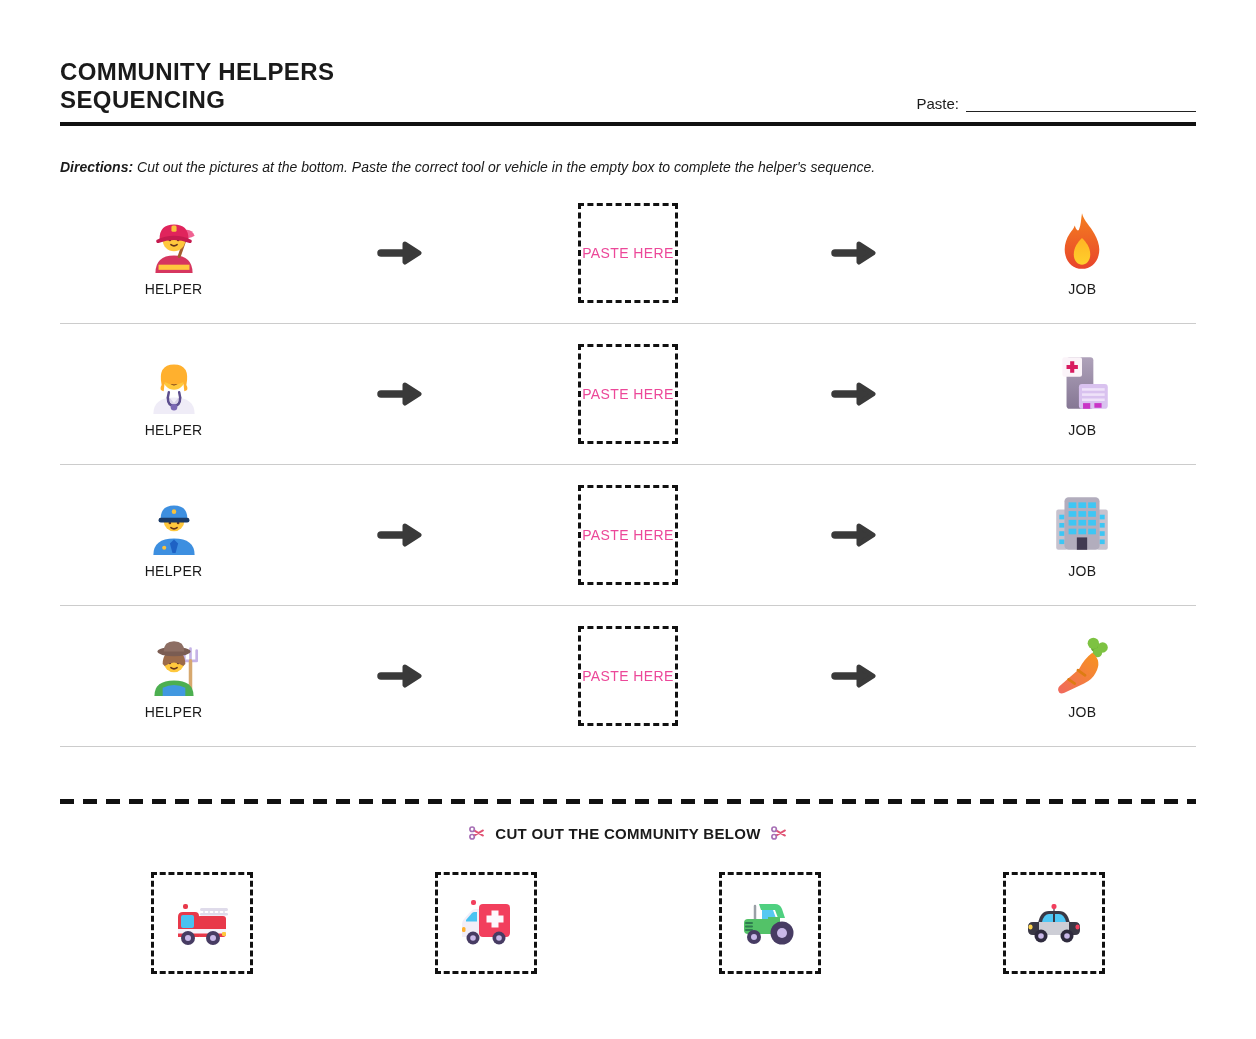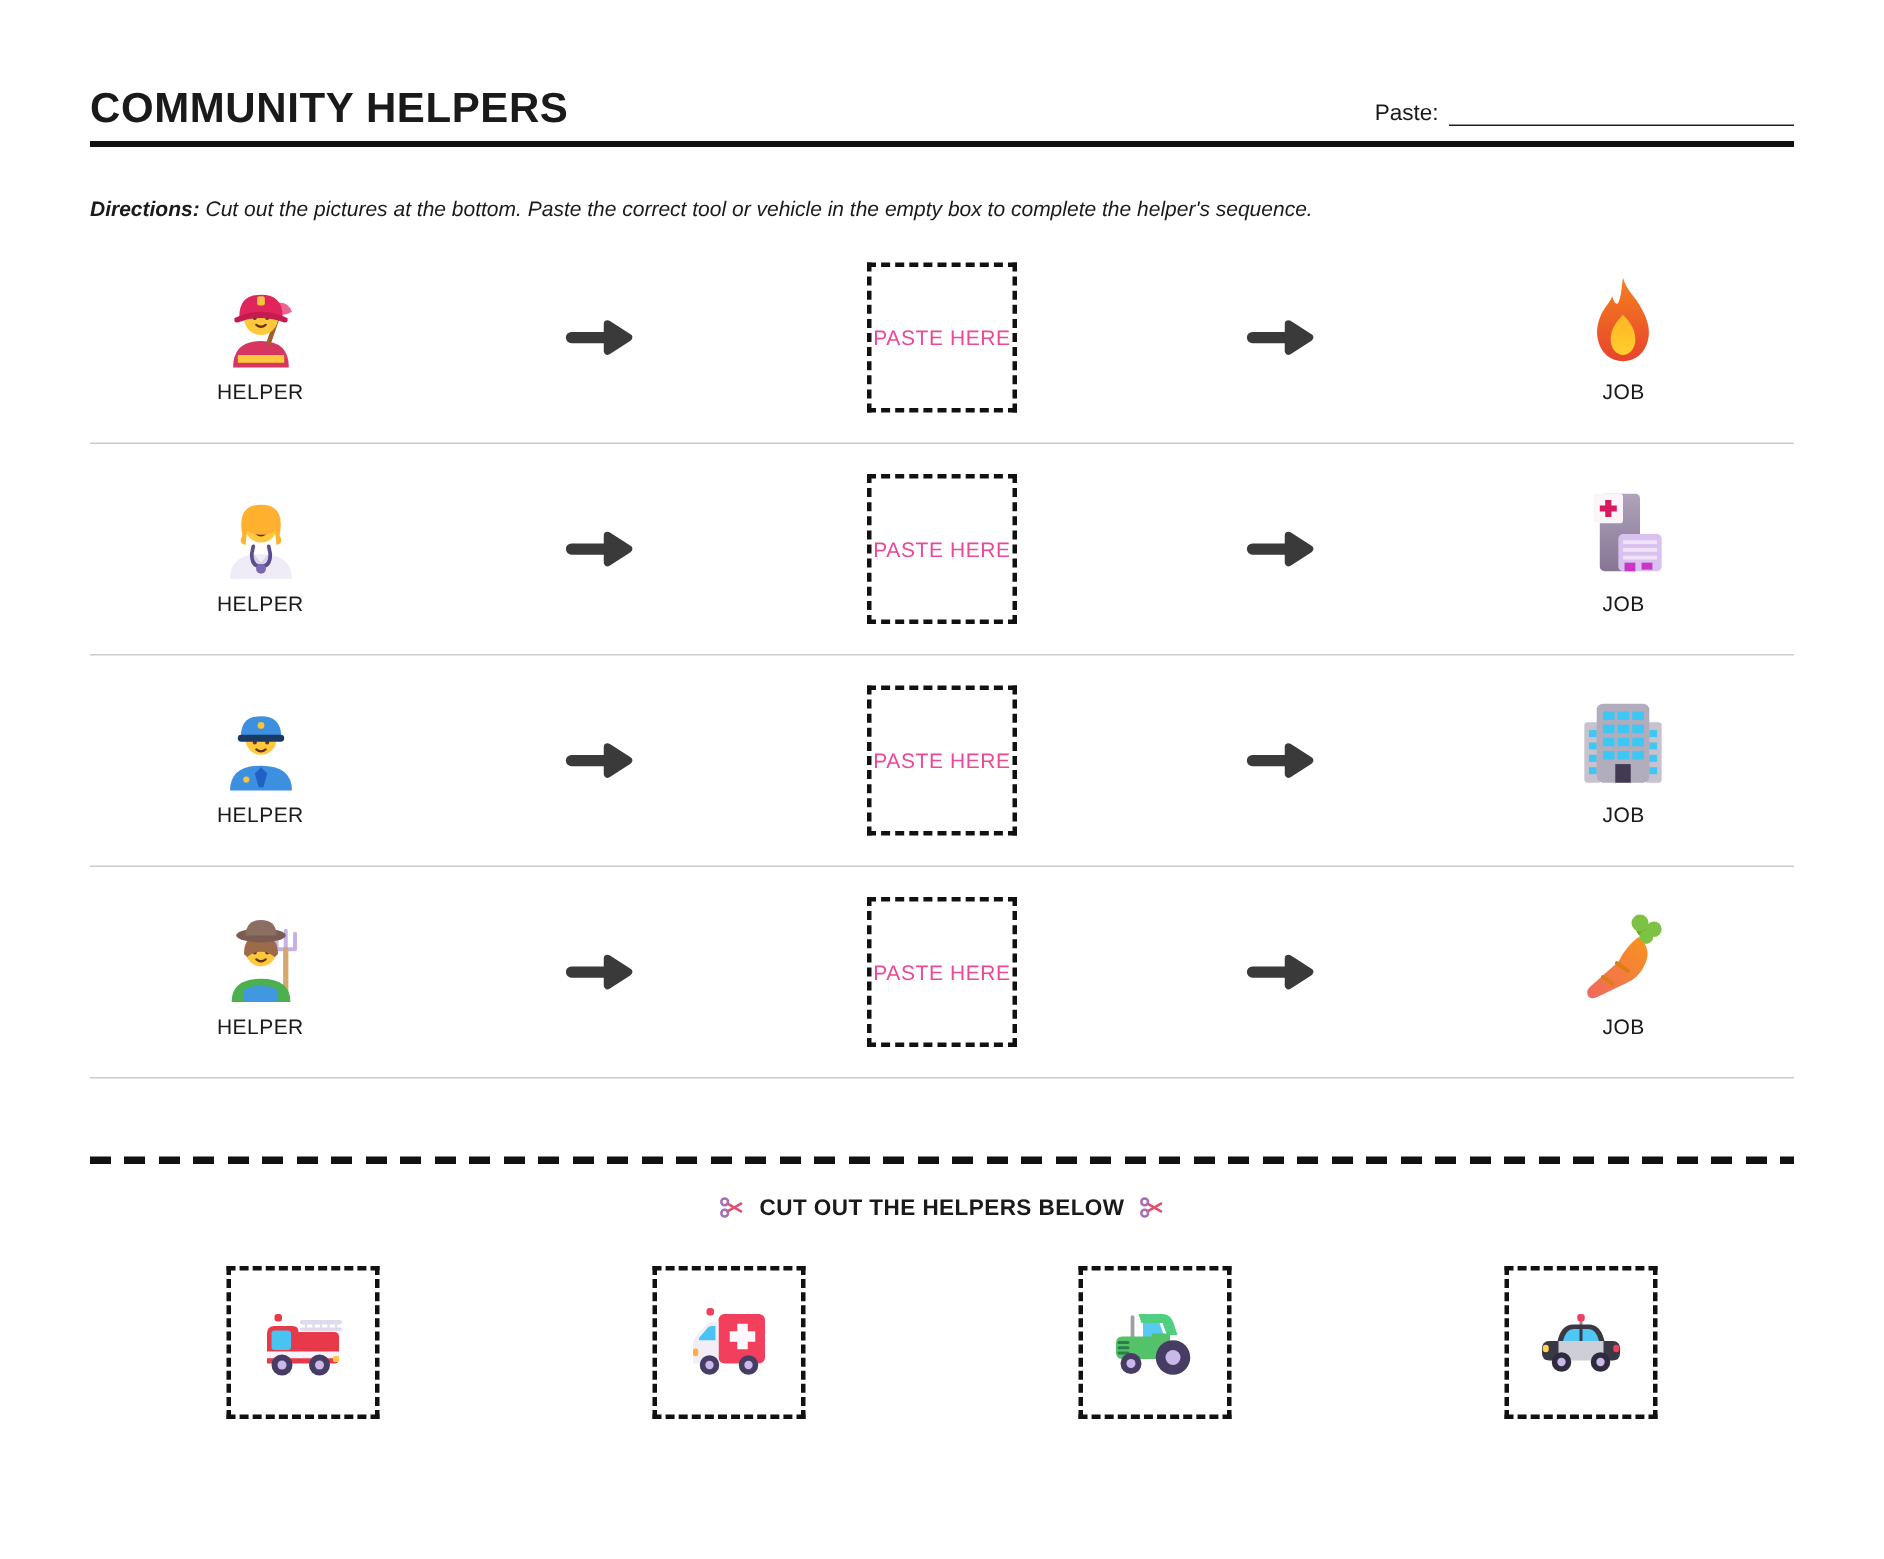--- a/index.html
+++ b/index.html
@@ -5,21 +5,21 @@
   * { margin:0; padding:0; box-sizing:border-box; }
   html,body { background:#fff; }
   .page {
     width:1256px; height:1039px; background:#fff; position:relative;
     font-family:"Liberation Sans", sans-serif; color:#1a1a1a; overflow:hidden;
   }
   .content { margin:0 60px; width:1136px; }
 
   
   .header-top { display:flex; justify-content:space-between; align-items:flex-end; padding-top:58px; }
-  .title { font-size:28px; font-weight:bold; line-height:28px; letter-spacing:0.4px; }
+  .title { font-size:24px; font-weight:bold; line-height:28px; letter-spacing:0.4px; }
   .name-block { font-size:15px; display:flex; align-items:flex-end; padding-bottom:2px; }
   .name-underline { display:inline-block; width:230px; border-bottom:1.5px solid #222; height:18px; margin-left:7px; }
   .header-rule { margin-top:8px; height:4px; background:#111; }
 
   
   .directions { margin-top:32px; font-size:14px; font-style:italic; line-height:19px; }
   .directions b { font-weight:bold; }
 
   
   .rows { margin-top:6px; }
@@ -50,20 +50,21 @@
 </style>
 </head>
 <body>
 
 <div class="page">
   <div class="content">
 
     <div class="header-top">
       <div class="title">
         <div>COMMUNITY HELPERS</div>
+        <div>SEQUENCING</div>
       </div>
       <div class="name-block">
         <span>Paste:</span>
         <span class="name-underline"></span>
       </div>
     </div>
     <div class="header-rule"></div>
 
     <p class="directions"><b>Directions:</b> <span>Cut out the pictures at the bottom. Paste the correct tool or vehicle in the empty box to complete the helper's sequence.</span></p>
 
@@ -273,21 +274,21 @@
     </section>
 
     <div class="cut-line"></div>
 
     <h2 class="cut-heading">
       <svg class="scissors-icon" viewBox="0 0 24 24">
         <path d="M8 8.5L20 15.5M8 15.5L20 8.5" stroke="#E05273" stroke-width="2.4" stroke-linecap="round" fill="none"></path>
         <circle cx="5.5" cy="7" r="3" fill="none" stroke="#A66FB5" stroke-width="2.2"></circle>
         <circle cx="5.5" cy="17" r="3" fill="none" stroke="#A66FB5" stroke-width="2.2"></circle>
       </svg>
-      <span>CUT OUT THE HELPERS BELOW</span>
+      <span>CUT OUT THE COMMUNITY BELOW</span>
       <svg class="scissors-icon" viewBox="0 0 24 24">
         <path d="M8 8.5L20 15.5M8 15.5L20 8.5" stroke="#E05273" stroke-width="2.4" stroke-linecap="round" fill="none"></path>
         <circle cx="5.5" cy="7" r="3" fill="none" stroke="#A66FB5" stroke-width="2.2"></circle>
         <circle cx="5.5" cy="17" r="3" fill="none" stroke="#A66FB5" stroke-width="2.2"></circle>
       </svg>
     </h2>
 
     <div class="cutouts">
 
       <div class="cutout-box">

